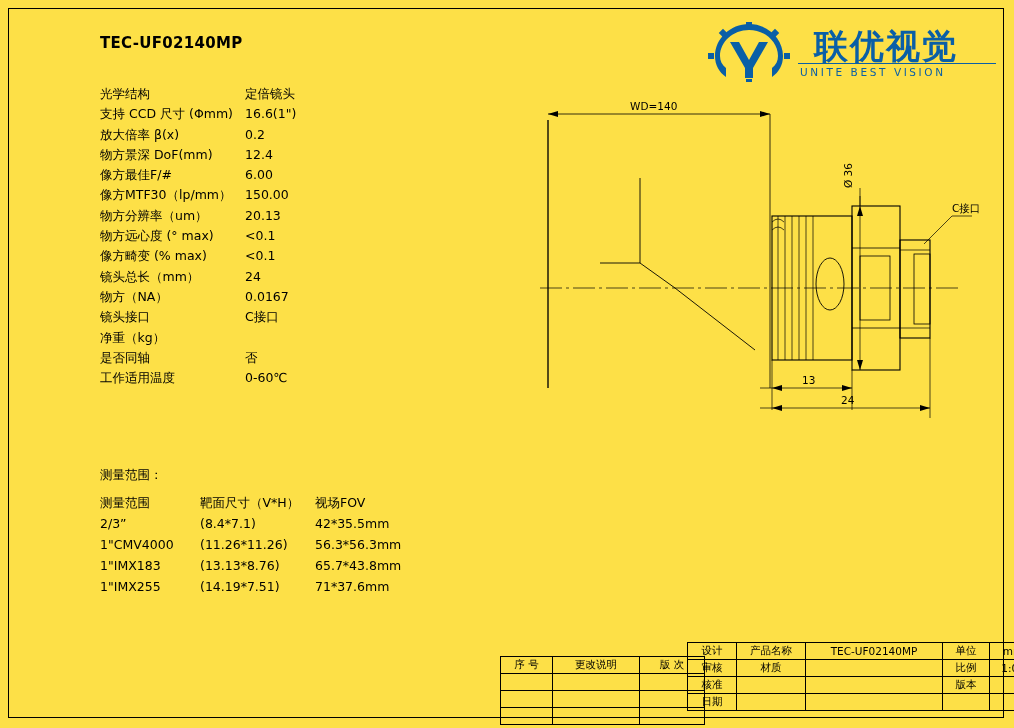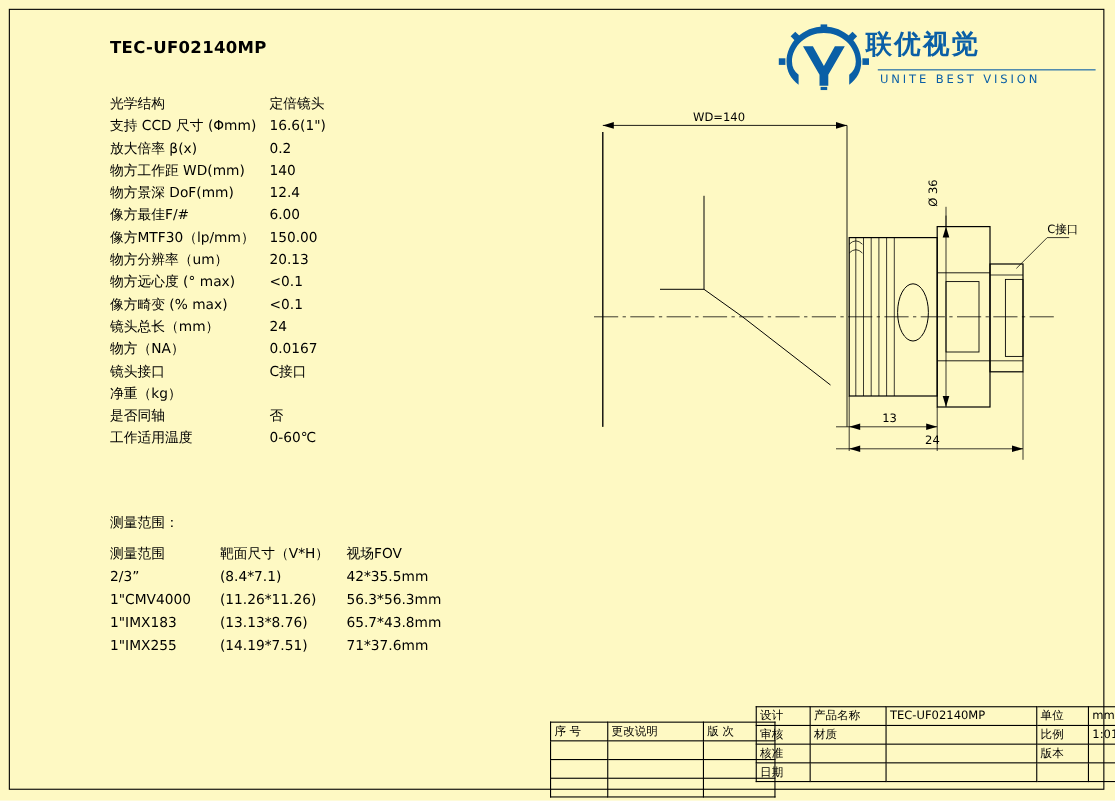--- a/index.html
+++ b/index.html
@@ -8,21 +8,21 @@
     background: #ffffff;
   }
   body {
     font-family: "DejaVu Sans", "Liberation Sans", sans-serif;
     color: #000;
   }
   #page {
     position: relative;
     width: 1014px;
     height: 728px;
-    background: #fef9c3;
+    background: #fde047;
     overflow: hidden;
   }
   .frame {
     position: absolute;
     left: 8px;
     top: 8px;
     width: 996px;
     height: 710px;
     border: 1.5px solid #000;
     box-sizing: border-box;
@@ -39,23 +39,23 @@
   
   .logo {
     position: absolute;
     right: 18px;
     top: 22px;
     width: 290px;
     height: 62px;
   }
   .logo-cn {
     position: absolute;
-    left: 81px;
+    left: 108px;
     top: 2px;
-    font-size: 24px;
+    font-size: 34px;
     font-weight: bold;
     color: #0a5fa6;
     letter-spacing: 2px;
     font-family: Liberation Serif, serif;
   }
   .logo-en {
     position: absolute;
     left: 94px;
     top: 44px;
     font-size: 10.5px;
@@ -125,21 +125,21 @@
   }
   table.tb {
     border-collapse: collapse;
     font-size: 10.5px;
     table-layout: fixed;
   }
   table.tb td {
     border: 1px solid #000;
     height: 16px;
     padding: 0 3px;
-    text-align: left;
+    text-align: center;
     vertical-align: middle;
     white-space: nowrap;
   }
   .tb-left {
     position: absolute;
     left: 0;
     top: 14px;
     width: 185px;
   }
   .tb-left td { height: 13.5px; }
@@ -187,24 +187,20 @@
     </div>
     <div class="spec-row">
       <div class="spec-label">支持 CCD 尺寸 (Φmm)</div>
       <div class="spec-val">16.6(1")</div>
     </div>
     <div class="spec-row">
       <div class="spec-label">放大倍率 β(x)</div>
       <div class="spec-val">0.2</div>
     </div>
     <div class="spec-row">
-      <div class="spec-label">物方工作距 WD(mm)</div>
-      <div class="spec-val">140</div>
-    </div>
-    <div class="spec-row">
       <div class="spec-label">物方景深 DoF(mm)</div>
       <div class="spec-val">12.4</div>
     </div>
     <div class="spec-row">
       <div class="spec-label">像方最佳F/#</div>
       <div class="spec-val">6.00</div>
     </div>
     <div class="spec-row">
       <div class="spec-label">像方MTF30（lp/mm）</div>
       <div class="spec-val">150.00</div>

